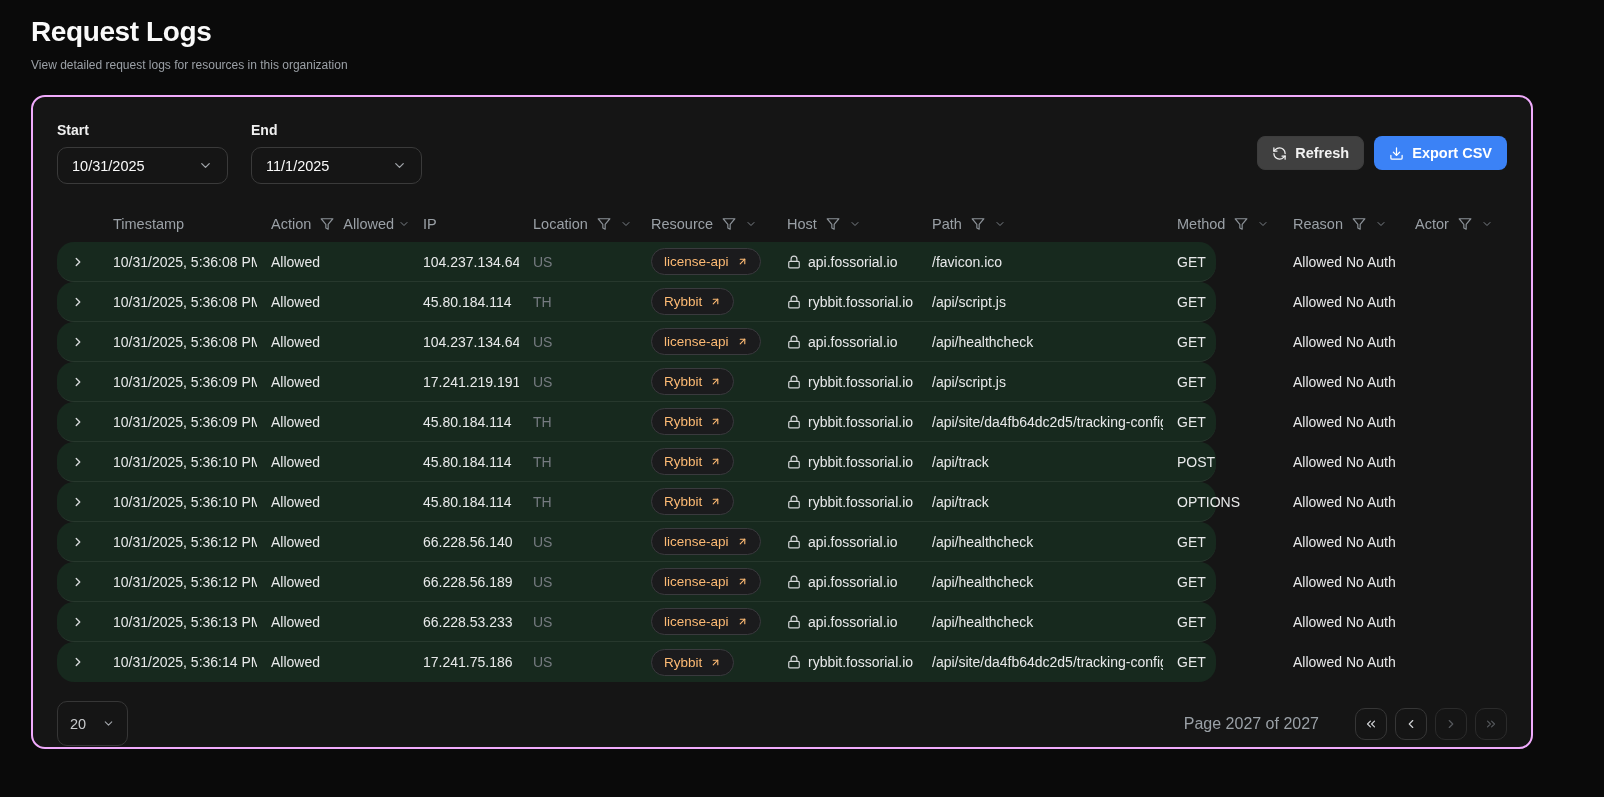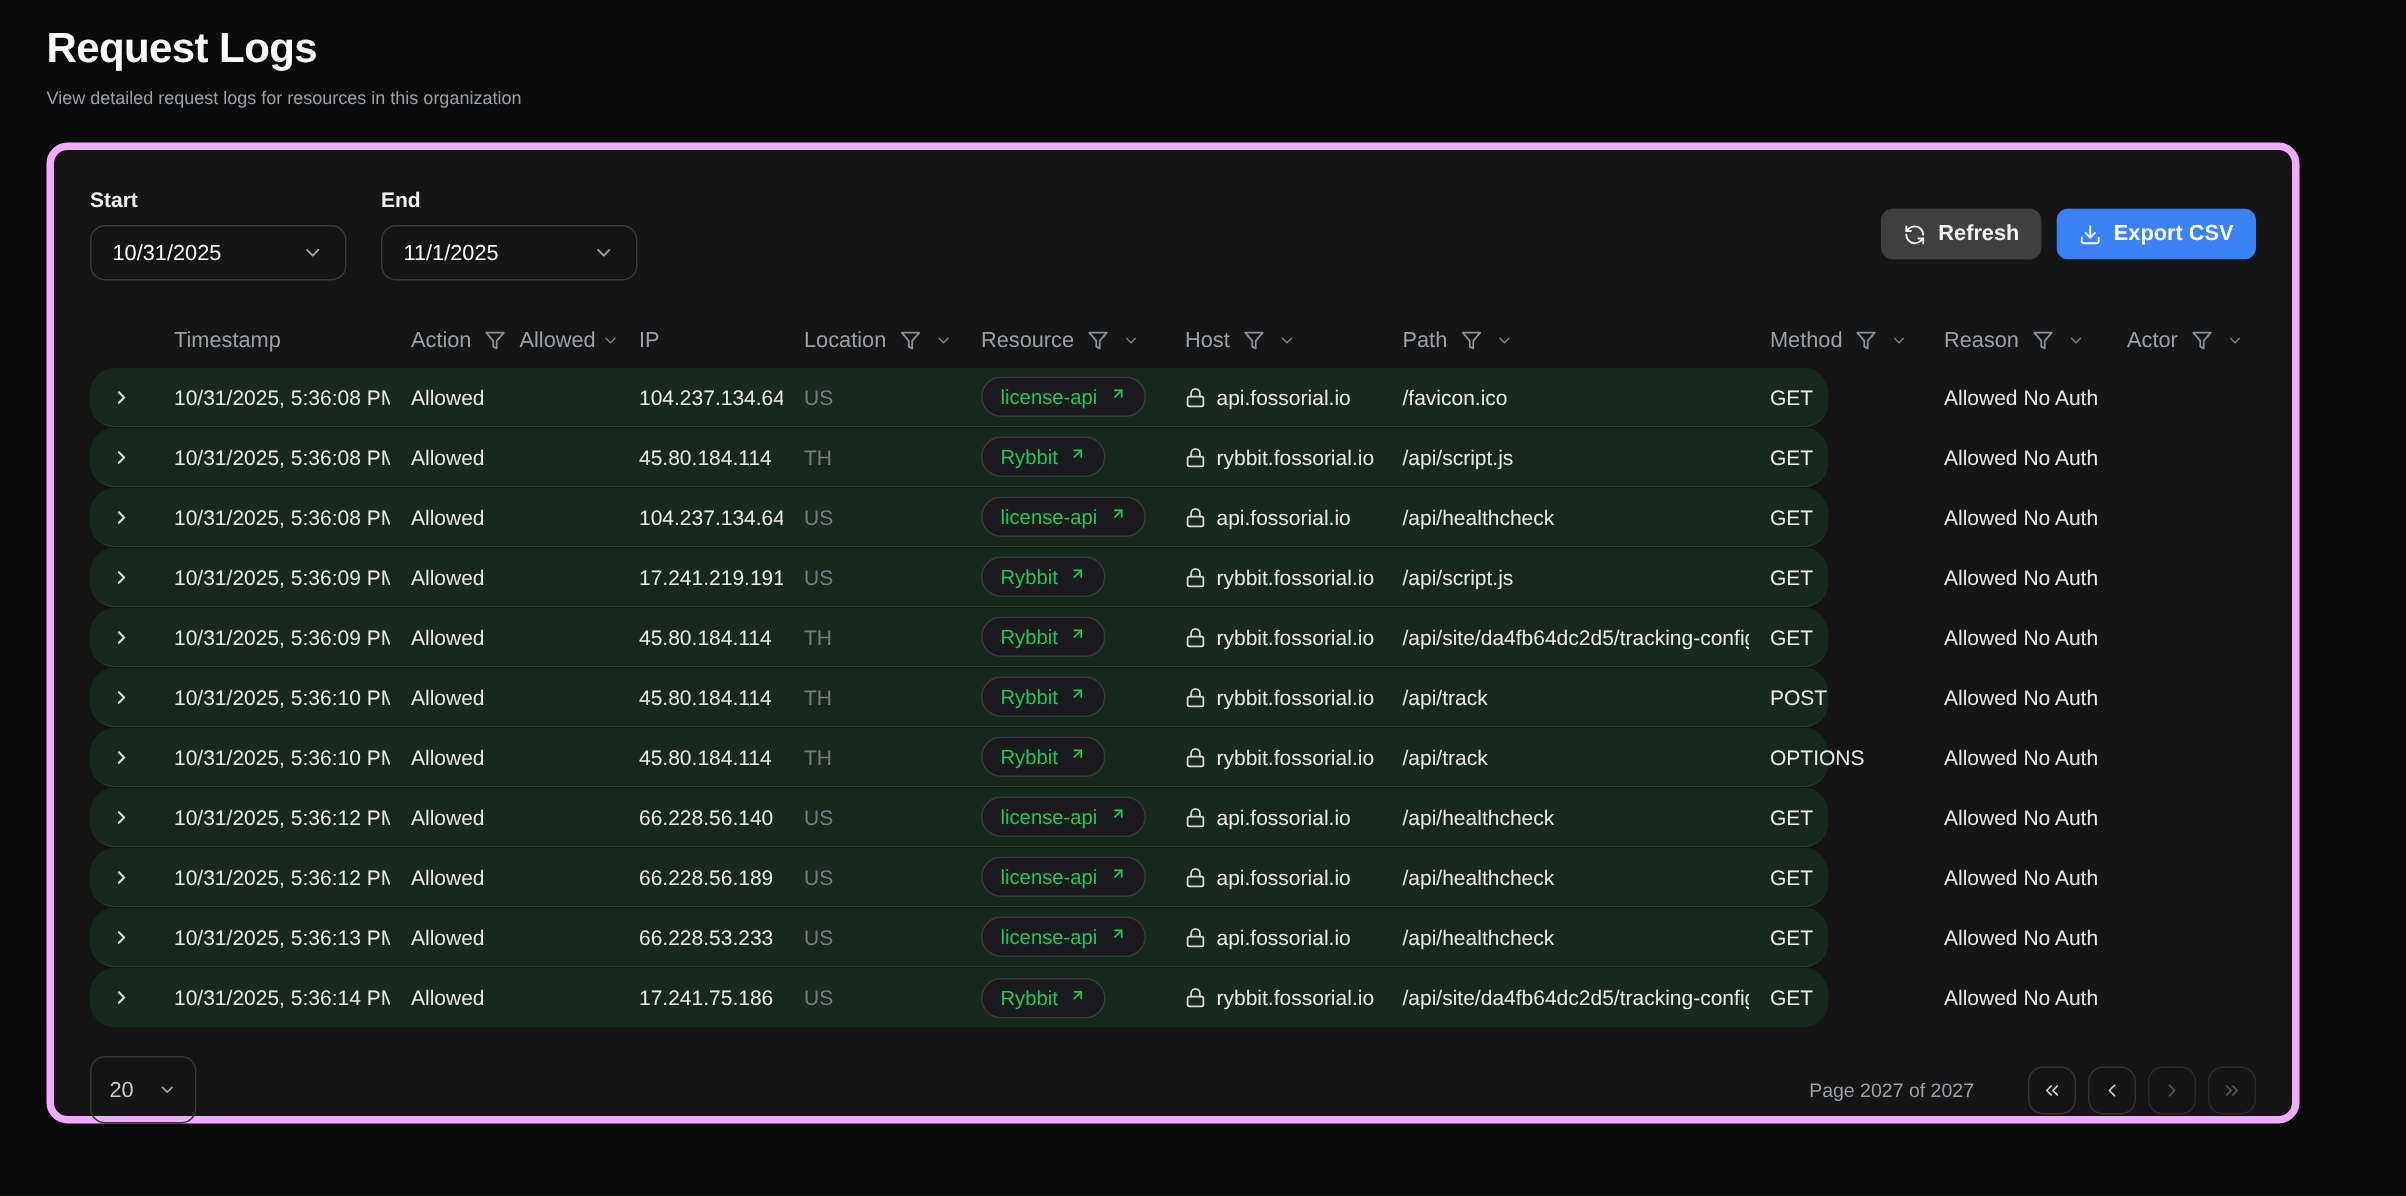--- a/index.html
+++ b/index.html
@@ -14,21 +14,21 @@
 
   .page { padding: 16px 31px 0 31px; }
   .page-title { font-size: 28px; font-weight: 700; letter-spacing: -0.4px; color: #fafafa; }
   .page-subtitle { font-size: 12px; color: #9ba0a6; margin-top: 10px; }
 
   .card {
     margin-top: 23px;
     width: 1502px;
     height: 654px;
     background: #151515;
-    border: 5px solid #f0abfc;
+    border: 2px solid #f0abfc;
     border-radius: 14px;
     padding: 25px 24px 24px 24px;
   }
 
   
   .controls-row { display: flex; justify-content: space-between; align-items: center; }
   .date-filters { display: flex; gap: 23px; }
   .date-group .field-label { font-size: 14px; font-weight: 600; color: #f0f0f0; margin-bottom: 9px; }
   .select-box {
     width: 171px; height: 37px;
@@ -70,38 +70,38 @@
     border-bottom: 1px solid rgba(255,255,255,0.07);
     font-size: 14px;
     border-radius: 17px;
   }
   .body-row:last-child { border-bottom: none; }
   .cell { padding-left: 14px; white-space: nowrap; overflow: hidden; color: #e8e9ea; }
   .cell-expand { display: flex; justify-content: center; padding-left: 0; }
   .expand-btn { background: none; border: none; color: #d8dadc; cursor: pointer; display: flex; }
   .cell-location { color: #767b81; }
   .resource-pill {
-    display: inline-flex; gap: 8px;
+    display: inline-flex; align-items: center; gap: 8px;
     background: #1b1b1d; border: 1px solid #3a3a3e;
     border-radius: 999px; padding: 5px 12px;
-    font-size: 13.5px; color: #22c55e; cursor: pointer;
+    font-size: 13.5px; color: #fdba74; cursor: pointer;
   }
   .cell-host { display: flex; align-items: center; gap: 7px; }
   .lock-icon { color: #d6d8da; flex: none; }
 
   
   .table-footer { margin-top: 19px; display: flex; justify-content: space-between; align-items: center; }
   .page-size-select {
     width: 71px; height: 45px;
     border: 1px solid #363636; border-radius: 10px;
     display: flex; align-items: center; justify-content: space-between;
     padding: 0 12px; font-size: 14.5px; color: #c8cacc; cursor: pointer;
   }
   .footer-right { display: flex; align-items: center; gap: 36px; }
-  .page-info { font-size: 13px; color: #9aa0a6; }
+  .page-info { font-size: 16px; color: #9aa0a6; }
   .pager { display: flex; gap: 8px; }
   .pager-btn {
     width: 32px; height: 32px;
     border: 1px solid #363636; border-radius: 10px;
     background: transparent; color: #cfd1d4;
     display: flex; align-items: center; justify-content: center;
     cursor: pointer;
   }
   .pager-btn.disabled { color: #55585c; border-color: #2b2b2b; cursor: default; }
 </style>

